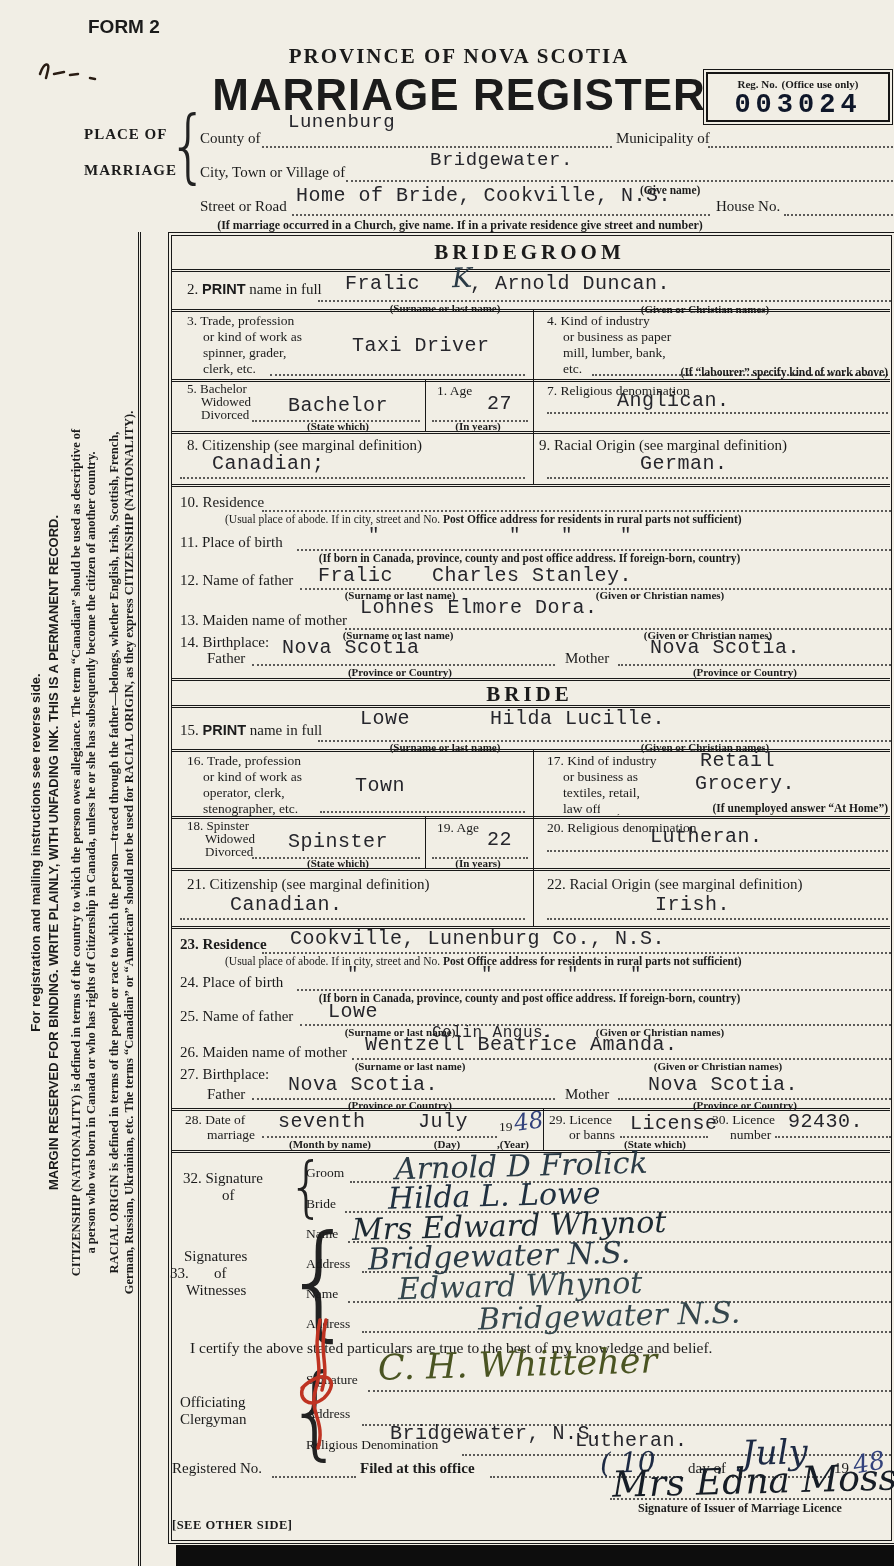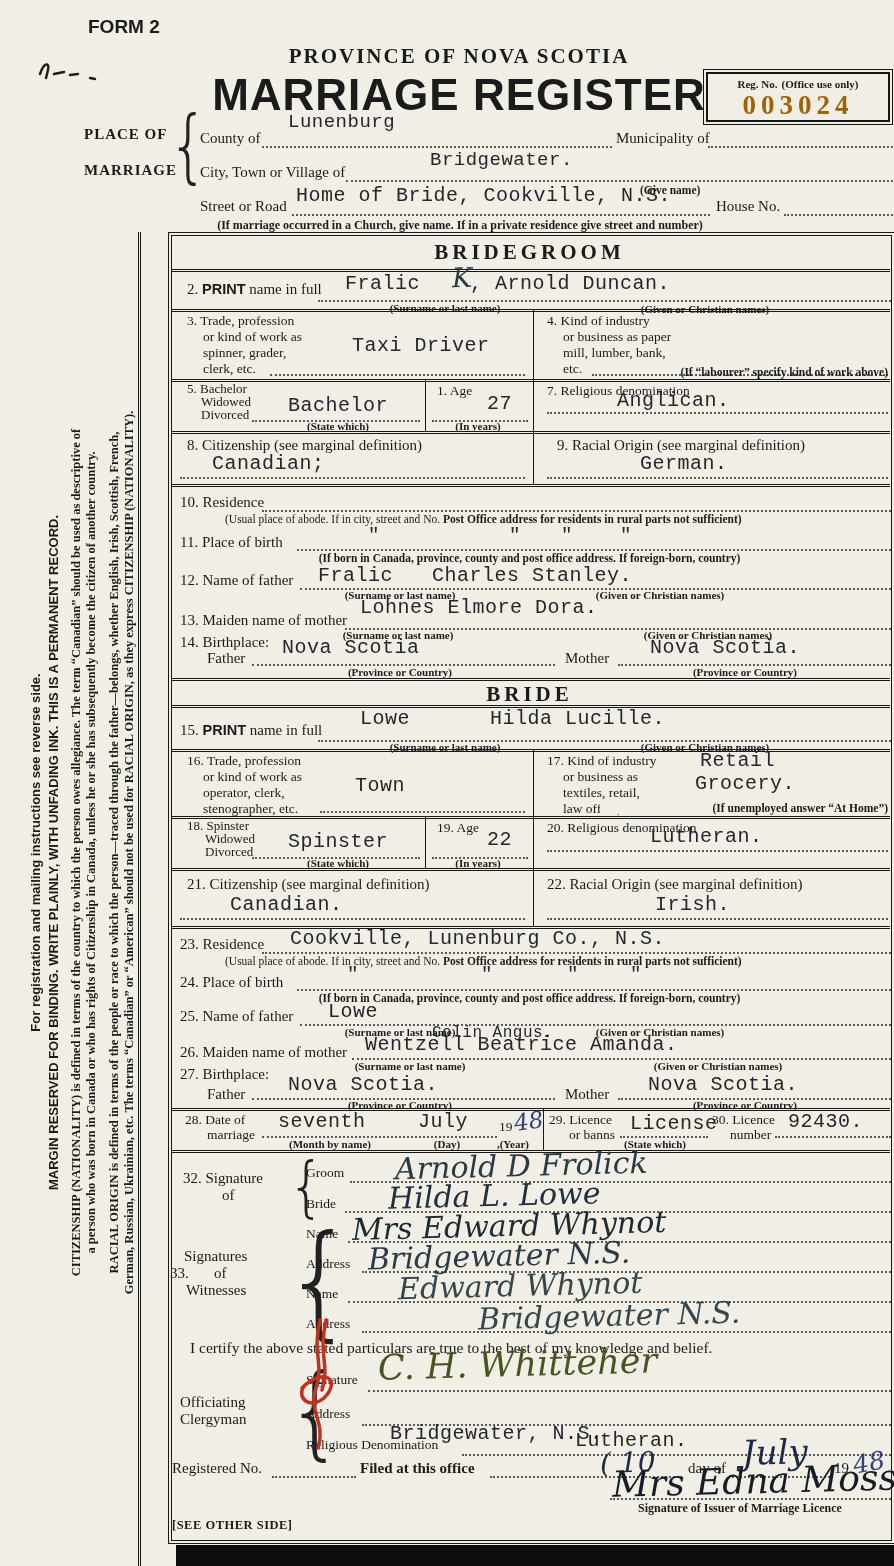--- a/index.html
+++ b/index.html
@@ -34,21 +34,21 @@
   <svg class="abs" style="left:30px;top:52px;" width="80" height="34">
     <path d="M10,22 C14,10 20,10 18,18 L16,26 M24,22 l10,-2 M40,23 l8,-1 M60,26 l5,1" stroke="#2a1d14" stroke-width="2.5" fill="none" stroke-linecap="round"></path>
   </svg>
 
   <div class="abs" style="left:159px;top:44px;width:600px;text-align:center;font-size:21px;font-weight:bold;letter-spacing:2px;">PROVINCE OF NOVA SCOTIA</div>
   <div class="abs" style="left:159px;top:70px;width:600px;text-align:center;font-family:'Liberation Sans',sans-serif;font-weight:900;font-size:44px;letter-spacing:1px;">MARRIAGE REGISTER</div>
 
   <div class="abs" style="left:706px;top:72px;width:180px;height:46px;border:2px solid #161616;outline:1.5px solid #161616;outline-offset:2px;background:#f1eee5;text-align:center;">
     <span style="font-size:11px;font-weight:bold;">Reg. No.</span>
     <span style="font-size:11px;font-weight:bold;">(Office use only)</span>
-    <div style="font-family:Liberation Serif, serif;font-size:27px;font-weight:bold;letter-spacing:5px;color:#a16207;margin-top:-2px;">003024</div>
+    <div style="font-family:Liberation Mono, monospace;font-size:27px;font-weight:bold;letter-spacing:5px;color:#0f172a;margin-top:-2px;">003024</div>
   </div>
 
   <div class="abs lblb" style="left:84px;top:126px;letter-spacing:1px;">PLACE OF</div>
   <div class="abs lblb" style="left:84px;top:162px;letter-spacing:1px;">MARRIAGE</div>
   <div class="abs brace" style="left:168px;top:108px;font-size:64px;transform:scaleY(1.25);">{</div>
 
   <div class="abs lbl" style="left:200px;top:130px;">County of</div>
   <div class="abs dots" style="left:262px;top:146px;width:350px;"></div>
   <div class="abs typed" style="left:288px;top:111px;">Lunenburg</div>
   <div class="abs lbl" style="left:616px;top:130px;">Municipality of</div>
@@ -125,21 +125,21 @@
   <div class="abs cap cc" style="left:478px;top:419.5px;">(In years)</div>
   <div class="abs lbl13" style="left:547px;top:383px;">7. Religious denomination</div>
   <div class="abs typed" style="left:617px;top:389px;font-size:20px;">Anglican.</div>
   <div class="abs dots" style="left:547px;top:412px;width:341px;"></div>
   <div class="abs hrule" style="left:171px;top:431px;width:719px;"></div>
 
   <div class="abs vline" style="left:533px;top:431px;height:53px;"></div>
   <div class="abs lbl" style="left:187px;top:437px;">8. Citizenship (see marginal definition)</div>
   <div class="abs typed" style="left:212px;top:452px;font-size:20px;">Canadian;</div>
   <div class="abs dots" style="left:180px;top:477px;width:345px;"></div>
-  <div class="abs lbl" style="left:557px;top:437px;">9. Racial Origin (see marginal definition)</div>
+  <div class="abs lbl" style="left:539px;top:437px;">9. Racial Origin (see marginal definition)</div>
   <div class="abs typed" style="left:640px;top:452px;font-size:20px;">German.</div>
   <div class="abs dots" style="left:547px;top:477px;width:341px;"></div>
   <div class="abs hrule" style="left:171px;top:484px;width:719px;"></div>
 
   <div class="abs lbl" style="left:180px;top:494px;">10. Residence</div>
   <div class="abs dots" style="left:262px;top:510px;width:629px;"></div>
   <div class="abs note" style="left:225px;top:513px;">
     <span>(Usual place of abode.   If in city, street and No.   </span><span style="font-weight:bold;">Post Office address for residents in rural parts not sufficient)</span>
   </div>
 
@@ -228,21 +228,21 @@
 
   <div class="abs vline" style="left:533px;top:868px;height:58px;"></div>
   <div class="abs lbl" style="left:187px;top:876px;">21. Citizenship (see marginal definition)</div>
   <div class="abs typed" style="left:230px;top:893px;font-size:20px;">Canadian.</div>
   <div class="abs dots" style="left:180px;top:918px;width:345px;"></div>
   <div class="abs lbl" style="left:547px;top:876px;">22. Racial Origin (see marginal definition)</div>
   <div class="abs typed" style="left:655px;top:893px;font-size:20px;">Irish.</div>
   <div class="abs dots" style="left:547px;top:918px;width:341px;"></div>
   <div class="abs hrule" style="left:171px;top:926px;width:719px;"></div>
 
-  <div class="abs lbl" style="left:180px;top:936px;">23. Residence</div>
+  <div class="abs lbl" style="left:180px;top:936px;font-weight:bold;">23. Residence</div>
   <div class="abs typed" style="left:290px;top:927px;font-size:20px;">Cookville,  Lunenburg  Co.,  N.S.</div>
   <div class="abs dots" style="left:262px;top:952px;width:629px;"></div>
   <div class="abs note" style="left:225px;top:955px;">
     <span>(Usual place of abode.   If in city, street and No.   </span><span style="font-weight:bold;">Post Office address for residents in rural parts not sufficient)</span>
   </div>
 
   <div class="abs lbl" style="left:180px;top:974px;">24. Place of birth</div>
   <div class="abs typed" style="left:347px;top:963px;">"</div>
   <div class="abs typed" style="left:481px;top:963px;">"</div>
   <div class="abs typed" style="left:567px;top:963px;">"</div>

